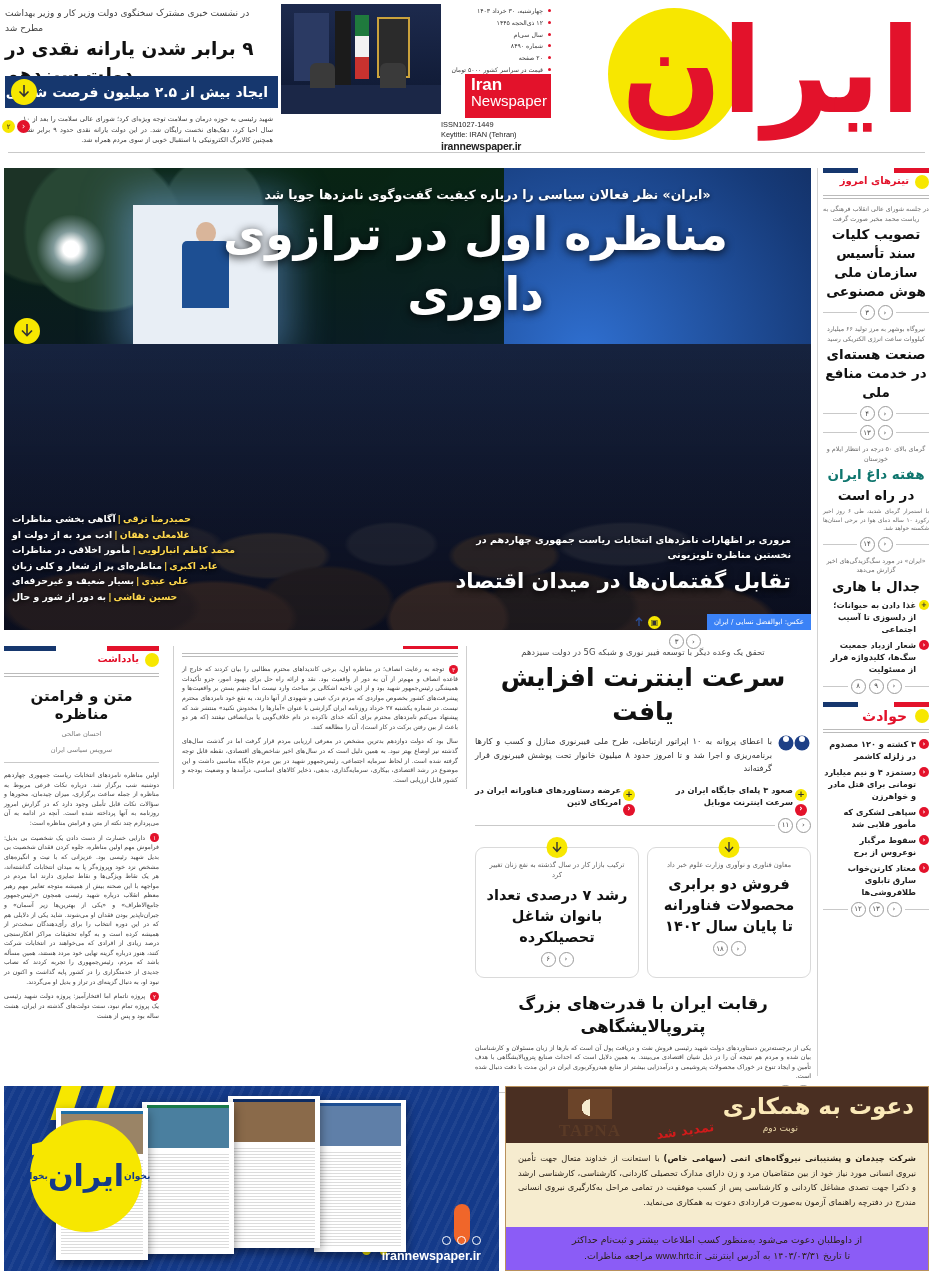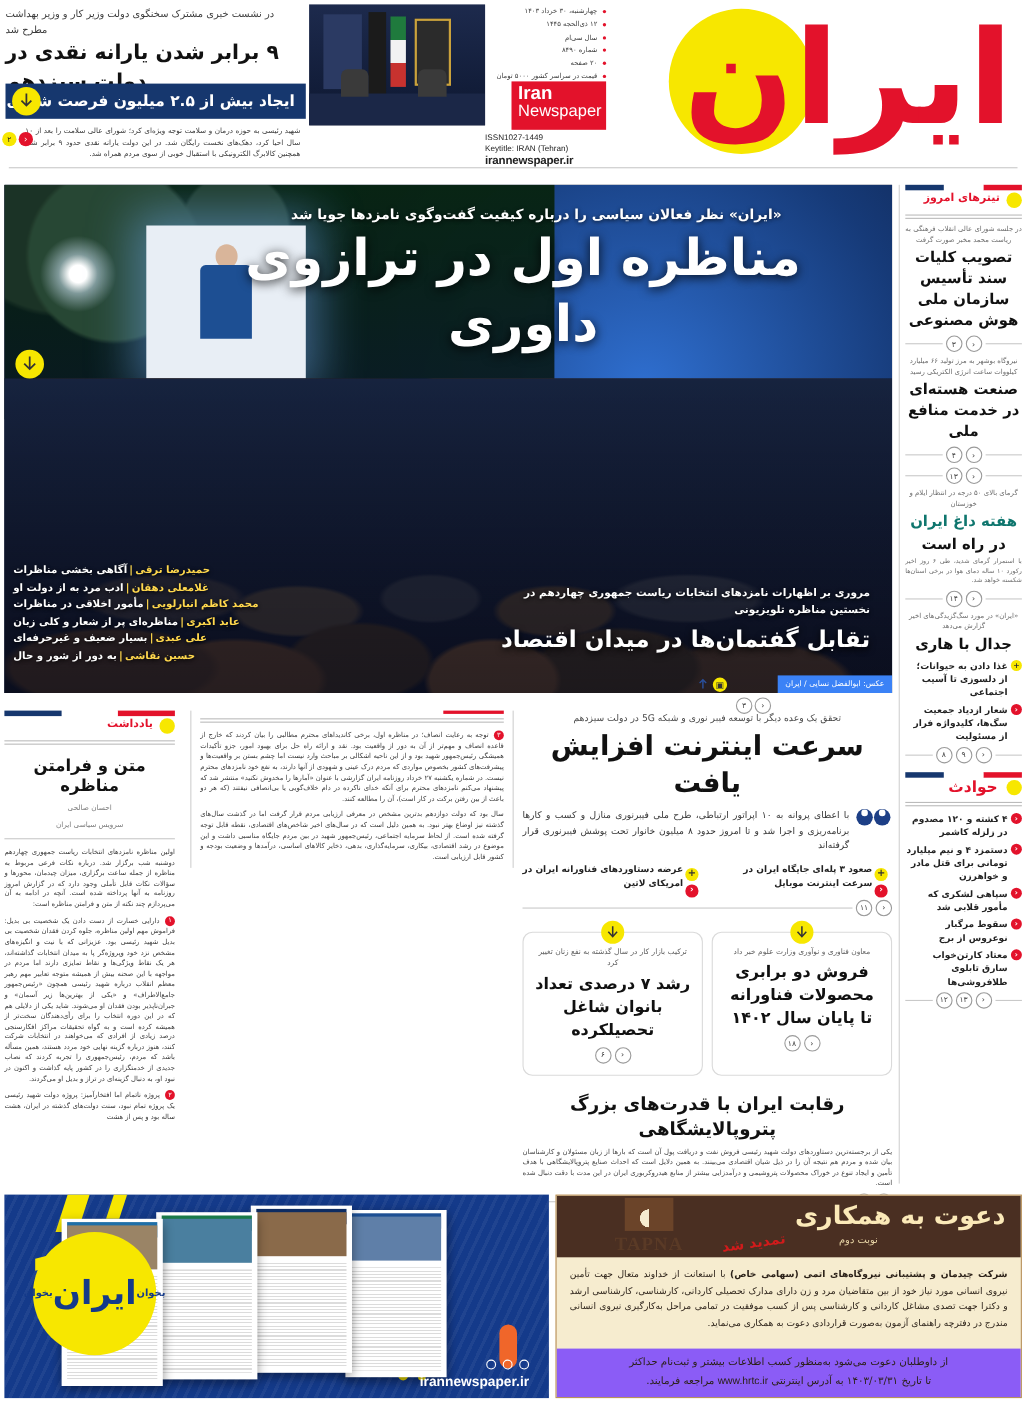--- a/index.html
+++ b/index.html
@@ -630,21 +630,21 @@
       <div class="tap-stamp">تمدید شد</div>
       <div class="tap-body">
         <b>شرکت چیدمان و پشتیبانی نیروگاه‌های اتمی (سهامی خاص)</b>
         <span>با استعانت از خداوند متعال جهت تأمین نیروی انسانی مورد نیاز خود از بین متقاضیان مرد و زن دارای مدارک تحصیلی کاردانی، کارشناسی، کارشناسی ارشد و دکترا جهت تصدی مشاغل کاردانی و کارشناسی پس از کسب موفقیت در تمامی مراحل به‌کارگیری نیروی انسانی مندرج در دفترچه راهنمای آزمون به‌صورت قراردادی دعوت به همکاری می‌نماید.</span>
       </div>
       <div class="tap-foot">
         <div>از داوطلبان دعوت می‌شود به‌منظور کسب اطلاعات بیشتر و ثبت‌نام حداکثر</div>
         <div>
           <span>تا تاریخ ۱۴۰۳/۰۳/۳۱ به آدرس اینترنتی</span>
           <span class="url">www.hrtc.ir</span>
-          <span>مراجعه فرمایند.</span>
+          <span>مراجعه مناظرات.</span>
         </div>
       </div>
     </div>
 
     <div class="ad-iran">
       <div class="iran-stripes"></div>
       <div class="iran-yellowbits">
         <span class="yb" style="left:52px;top:0;width:20px;height:34px;transform:skewX(-18deg);"></span>
         <span class="yb" style="left:96px;top:0;width:12px;height:22px;transform:skewX(-18deg);"></span>
         <span class="yb" style="left:28px;top:54px;width:34px;height:11px;transform:skewY(-14deg);"></span>

